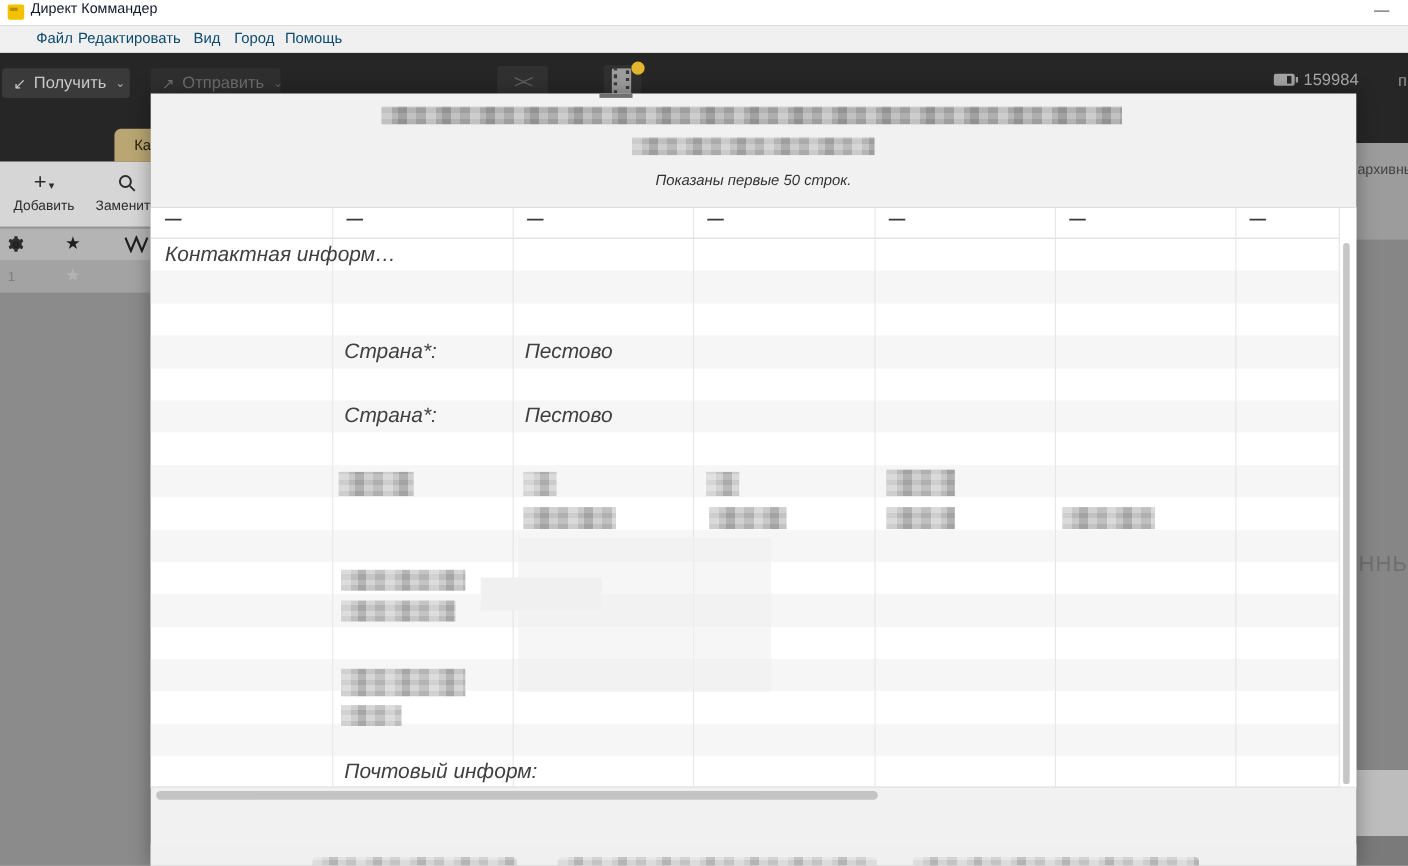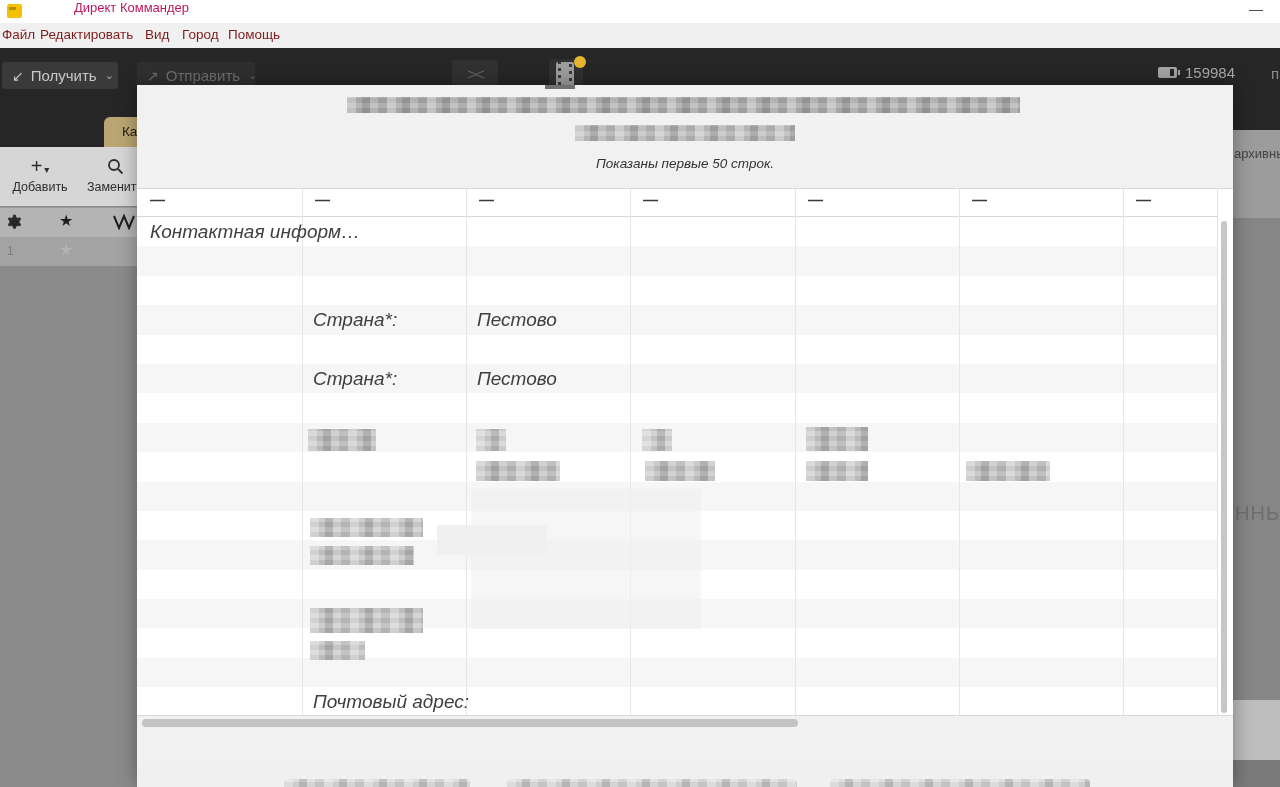--- a/index.html
+++ b/index.html
@@ -4,26 +4,26 @@
 <style>
   * { margin:0; padding:0; box-sizing:border-box; }
   html,body { width:1280px; height:787px; }
   body { font-family:"Liberation Sans", sans-serif; }
   .app { position:relative; width:1280px; height:787px; overflow:hidden; background:#8c8c8c; }
 
   
   .titlebar { position:absolute; left:0; top:0; width:1280px; height:23px; background:#ffffff; z-index:3; }
   .app-logo { position:absolute; left:7px; top:4px; width:15px; height:14px; background:#f2c200; border-radius:2px; }
   .app-logo::after { content:""; position:absolute; left:2px; top:3px; width:7px; height:3px; background:#b88f00; }
-  .window-title { position:absolute; left:28px; top:0; font-size:13px; color:#be185d;margin-left:46px; }
+  .window-title { position:absolute; left:28px; top:0; font-size:13px; color:#0f172a; }
   .minimize-button { position:absolute; left:1241px; top:0px; width:30px; height:20px; color:#4d4d4d; font-size:14px; text-align:center; line-height:18px; }
 
   
   .menubar { position:absolute; left:0; top:23px; width:1280px; height:25px; background:#f0f0f0; z-index:3; }
-  .menu-item { position:absolute; top:4px; font-size:13.5px; color:#7f1d1d; }
+  .menu-item { position:absolute; top:4px; font-size:13.5px; color:#0c4a6e;margin-left:31px; }
 
   
   .toolbar { position:absolute; left:0; top:48px; width:1280px; height:82px; background:#262626; }
   .tb-btn { position:absolute; top:14px; height:27px; border-radius:3px; display:flex; align-items:center; gap:7px; padding:0 10px; font-size:15px; }
   .btn-get { left:2px; width:116px; background:#3a3a3a; color:#c9c9c9; }
   .btn-send { left:137px; width:118px; background:#2f2f2f; color:#6e6e6e; }
   .arrow-glyph { font-size:14px; line-height:1; }
   .chev { font-size:11px; margin-left:1px; opacity:.75; }
   .collapse-btn { position:absolute; left:452px; top:12px; width:46px; height:31px; background:#313131; border-radius:3px; color:#606060; font-size:17px; text-align:center; line-height:30px; letter-spacing:-2px; }
   .film-btn { position:absolute; left:549px; top:11px; width:34px; height:34px; background:#303030; border-radius:3px; }
@@ -231,21 +231,21 @@
       <div class="colline" style="left:493px"></div>
       <div class="colline" style="left:658px"></div>
       <div class="colline" style="left:822px"></div>
       <div class="colline" style="left:986px"></div>
 
       <span class="cellText" style="left:13px;  top:28px">Контактная информ…</span>
       <span class="cellText" style="left:176px; top:116px">Страна*:</span>
       <span class="cellText" style="left:340px; top:116px">Пестово</span>
       <span class="cellText" style="left:176px; top:175px">Страна*:</span>
       <span class="cellText" style="left:340px; top:175px">Пестово</span>
-      <span class="cellText" style="left:176px; top:498px">Почтовый адрес:</span>
+      <span class="cellText" style="left:176px; top:498px">Почтовый информ:</span>
 
       <div class="halo" style="left:300px;top:336px;width:110px;height:30px"></div>
       <div class="halo" style="left:334px;top:300px;width:230px;height:140px;opacity:.6"></div>
 
       <div class="blur-block mosaic" style="left:171px;top:240px;width:68px;height:22px"></div>
       <div class="blur-block mosaic" style="left:339px;top:240px;width:30px;height:22px;background-color:#cfcfcf"></div>
       <div class="blur-block mosaic" style="left:505px;top:240px;width:30px;height:22px;background-color:#cfcfcf"></div>
       <div class="blur-block mosaic" style="left:669px;top:238px;width:62px;height:24px"></div>
       <div class="blur-block mosaic" style="left:339px;top:272px;width:84px;height:20px"></div>
       <div class="blur-block mosaic" style="left:508px;top:272px;width:70px;height:20px"></div>

